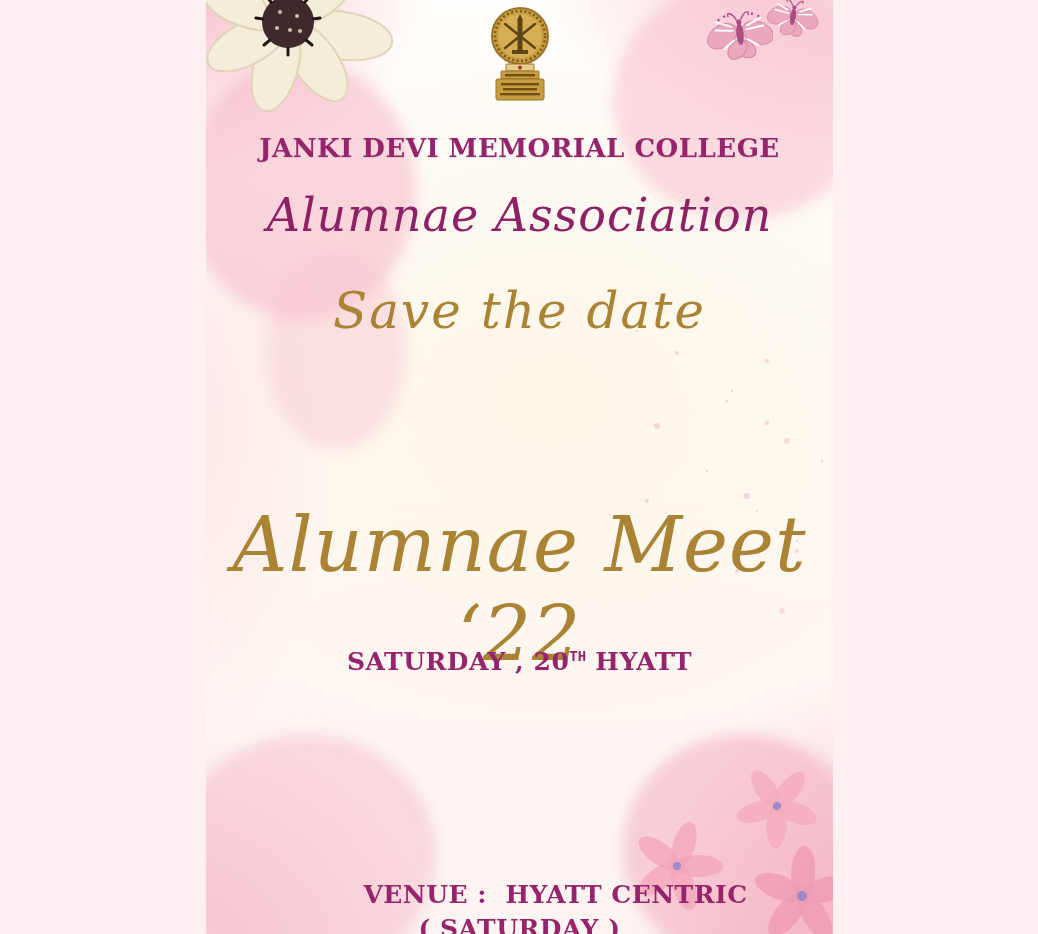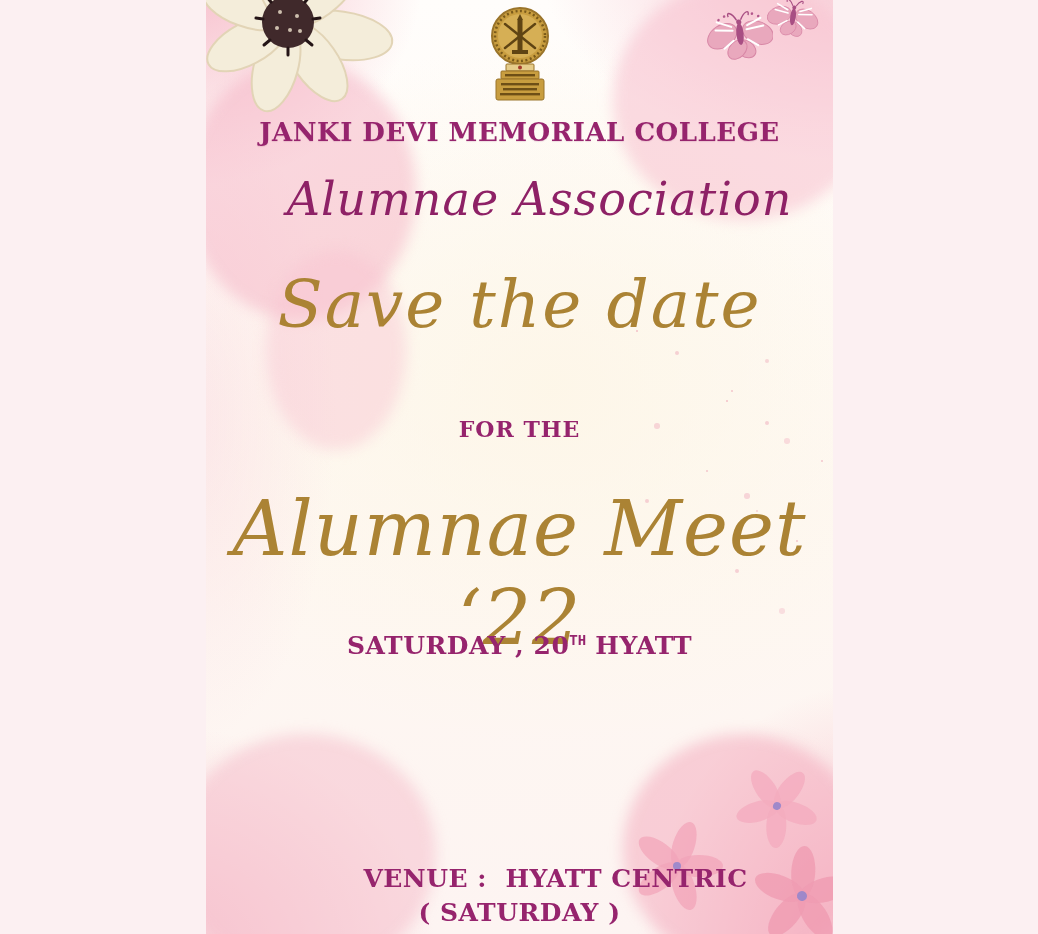--- a/index.html
+++ b/index.html
@@ -23,27 +23,27 @@
       linear-gradient(180deg,#fffdfb 0%,#fef8f2 55%,#fdf4f2 100%);
   }
   .blob{position:absolute;border-radius:50%;filter:blur(7px);}
   .speckles{position:absolute;width:2px;height:2px;border-radius:50%;background:rgba(236,150,172,.55);
     box-shadow: 40px 22px 0 1px rgba(236,150,172,.4), 95px 60px 0 0 rgba(236,150,172,.5),
       20px 95px 0 2px rgba(240,170,188,.45), 130px 30px 0 1px rgba(236,150,172,.35),
       70px 140px 0 0 rgba(236,150,172,.5), 150px 110px 0 2px rgba(243,184,198,.45),
       10px 170px 0 1px rgba(236,150,172,.4), 120px 180px 0 0 rgba(236,150,172,.4),
       55px 210px 0 2px rgba(243,184,198,.4), 160px 220px 0 1px rgba(236,150,172,.35);}
   
-  .txtrow{position:absolute;left:0;width:100%;text-align:center;}
+  .txtrow{position:absolute;left:0;width:100%;text-align:center;margin-top:16px;}
   .magenta{color:#96246d;font-weight:bold;letter-spacing:.5px;}
   .gold-script{color:#ab8334;font-style:italic;font-weight:500;letter-spacing:2px;}
   .magenta-script{color:#8e2166;font-style:italic;font-weight:500;letter-spacing:1px;}
   .college{top:117px;font-size:26px;letter-spacing:.5px;text-shadow:0 1px 1px rgba(120,20,80,.12);}
-  .assoc{top:172px;font-size:46px;padding-left:20px;}
-  .save{top:266px;font-size:66px;}
+  .assoc{top:172px;font-size:46px;}
+  .save{top:266px;font-size:50px;}
   .forthe{top:416px;font-size:22px;letter-spacing:1px;}
   .event{top:484px;font-size:76px;letter-spacing:1px;}
   .date{top:631px;font-size:25px;}
   .date sup{font-size:14px;vertical-align:9px;letter-spacing:0;font-family:Liberation Mono, monospace;}
   .stay{top:716px;font-size:66px;}
   .venue1{top:864px;font-size:25px;white-space:pre;padding-left:36px;}
   .venue2{top:898px;font-size:25px;}
   
   .deco{position:absolute;}
 </style>
@@ -195,21 +195,20 @@
       <rect x="26" y="68" width="30" height="2.4" fill="#6e4f16"></rect>
       <rect x="17" y="73" width="48" height="21" rx="2" fill="#c89d3f" stroke="#9a742a" stroke-width="1"></rect>
       <rect x="22" y="77" width="38" height="2.4" fill="#6e4f16"></rect>
       <rect x="24" y="82" width="34" height="2.4" fill="#6e4f16"></rect>
       <rect x="21" y="87" width="40" height="2.4" fill="#6e4f16"></rect>
     </svg>
 
     <div class="txtrow magenta college">JANKI DEVI MEMORIAL COLLEGE</div>
     <div class="txtrow magenta-script assoc">Alumnae Association</div>
     <div class="txtrow gold-script save">Save the date</div>
-    <div class="txtrow magenta forthe">FOR THE</div>
     <div class="txtrow gold-script event">Alumnae Meet ‘22</div>
     <div class="txtrow magenta date">
       <span>SATURDAY , 20</span><sup>TH</sup><span> HYATT</span>
     </div>
     <div class="txtrow magenta venue1">VENUE :  HYATT CENTRIC</div>
     <div class="txtrow magenta venue2">( SATURDAY )</div>
 
   </div>
 </div>
 

